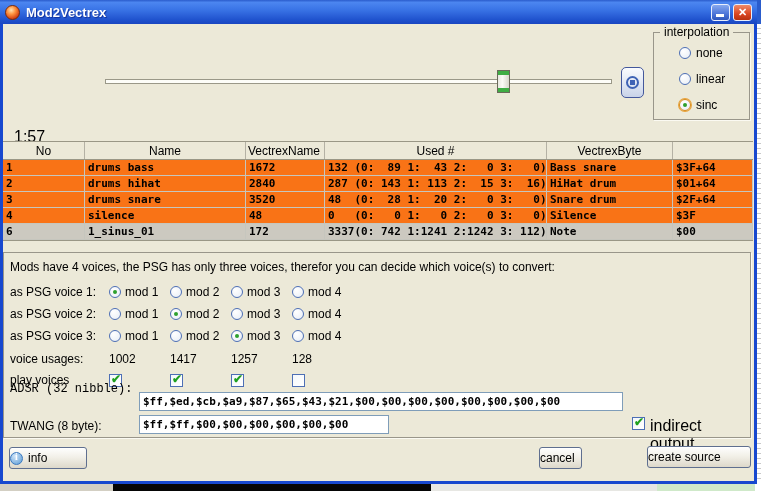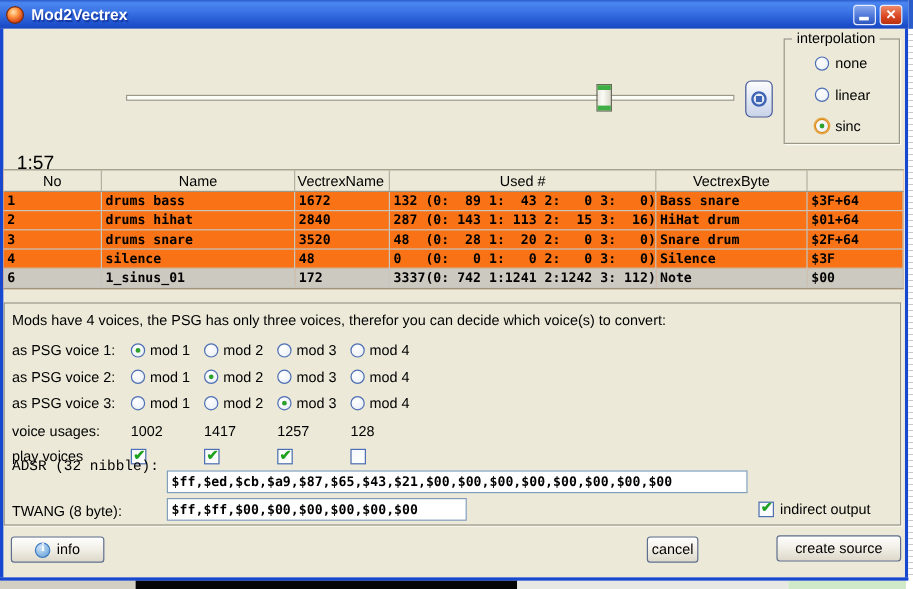--- a/index.html
+++ b/index.html
@@ -84,27 +84,27 @@
   .conv-row { position:absolute; left:6px; display:flex; align-items:center; font-size:12px; }
   .conv-row .rlabel { width:99px; }
   .conv-row .opt { width:61px; display:flex; align-items:center; gap:4px; }
   .usage-val { display:inline-block; width:61px; }
   .cb-slot { display:inline-block; width:61px; }
   .field { position:absolute; height:19px; border:1px solid #7f9db9; background:#fff;
     font-family:"DejaVu Sans Mono", monospace; font-weight:bold; font-size:11px; padding:1px 3px; }
   .adsr-field { left:135px; top:139px; width:484px; }
   .twang-field { left:135px; top:162px; width:250px; }
   .flabel { position:absolute; left:6px; font-size:12px; }
-  .indirect { position:absolute; left:628px; top:164px; display:flex; align-items:center; gap:5px; font-size:12px; }
+  .indirect { position:absolute; left:628px; top:164px; display:flex; gap:5px; font-size:16px; }
 
   
   .xp-btn { position:absolute; height:22px; border:1px solid #5f6f8f; border-radius:3px;
     background:linear-gradient(180deg,#fefefe 0%,#f2f0e8 45%,#ddd8ca 100%);
     box-shadow:inset 0 1px 0 #fff; font-size:12px; font-family:"Liberation Sans", sans-serif;
-    display:flex; align-items:center; justify-content:center; gap:5px; }
+    display:flex; align-items:center; gap:5px; }
   .info-btn { left:9px; top:447px; width:78px; }
   .cancel-btn { left:539px; top:447px; width:43px; }
   .create-btn { left:647px; top:446px; width:104px; }
   .info-icon { width:13px; height:13px; border-radius:50%; border:1px solid #3a78c0;
     background:radial-gradient(circle at 35% 30%, #cfe4f8, #5b9bd5); position:relative; flex:0 0 auto; }
   .info-icon::after { content:"i"; position:absolute; left:0; right:0; top:-2px; text-align:center;
     color:#fff; font-size:10px; font-weight:bold; font-family:"Liberation Serif", serif; }
 </style>
 </head>
 <body>

